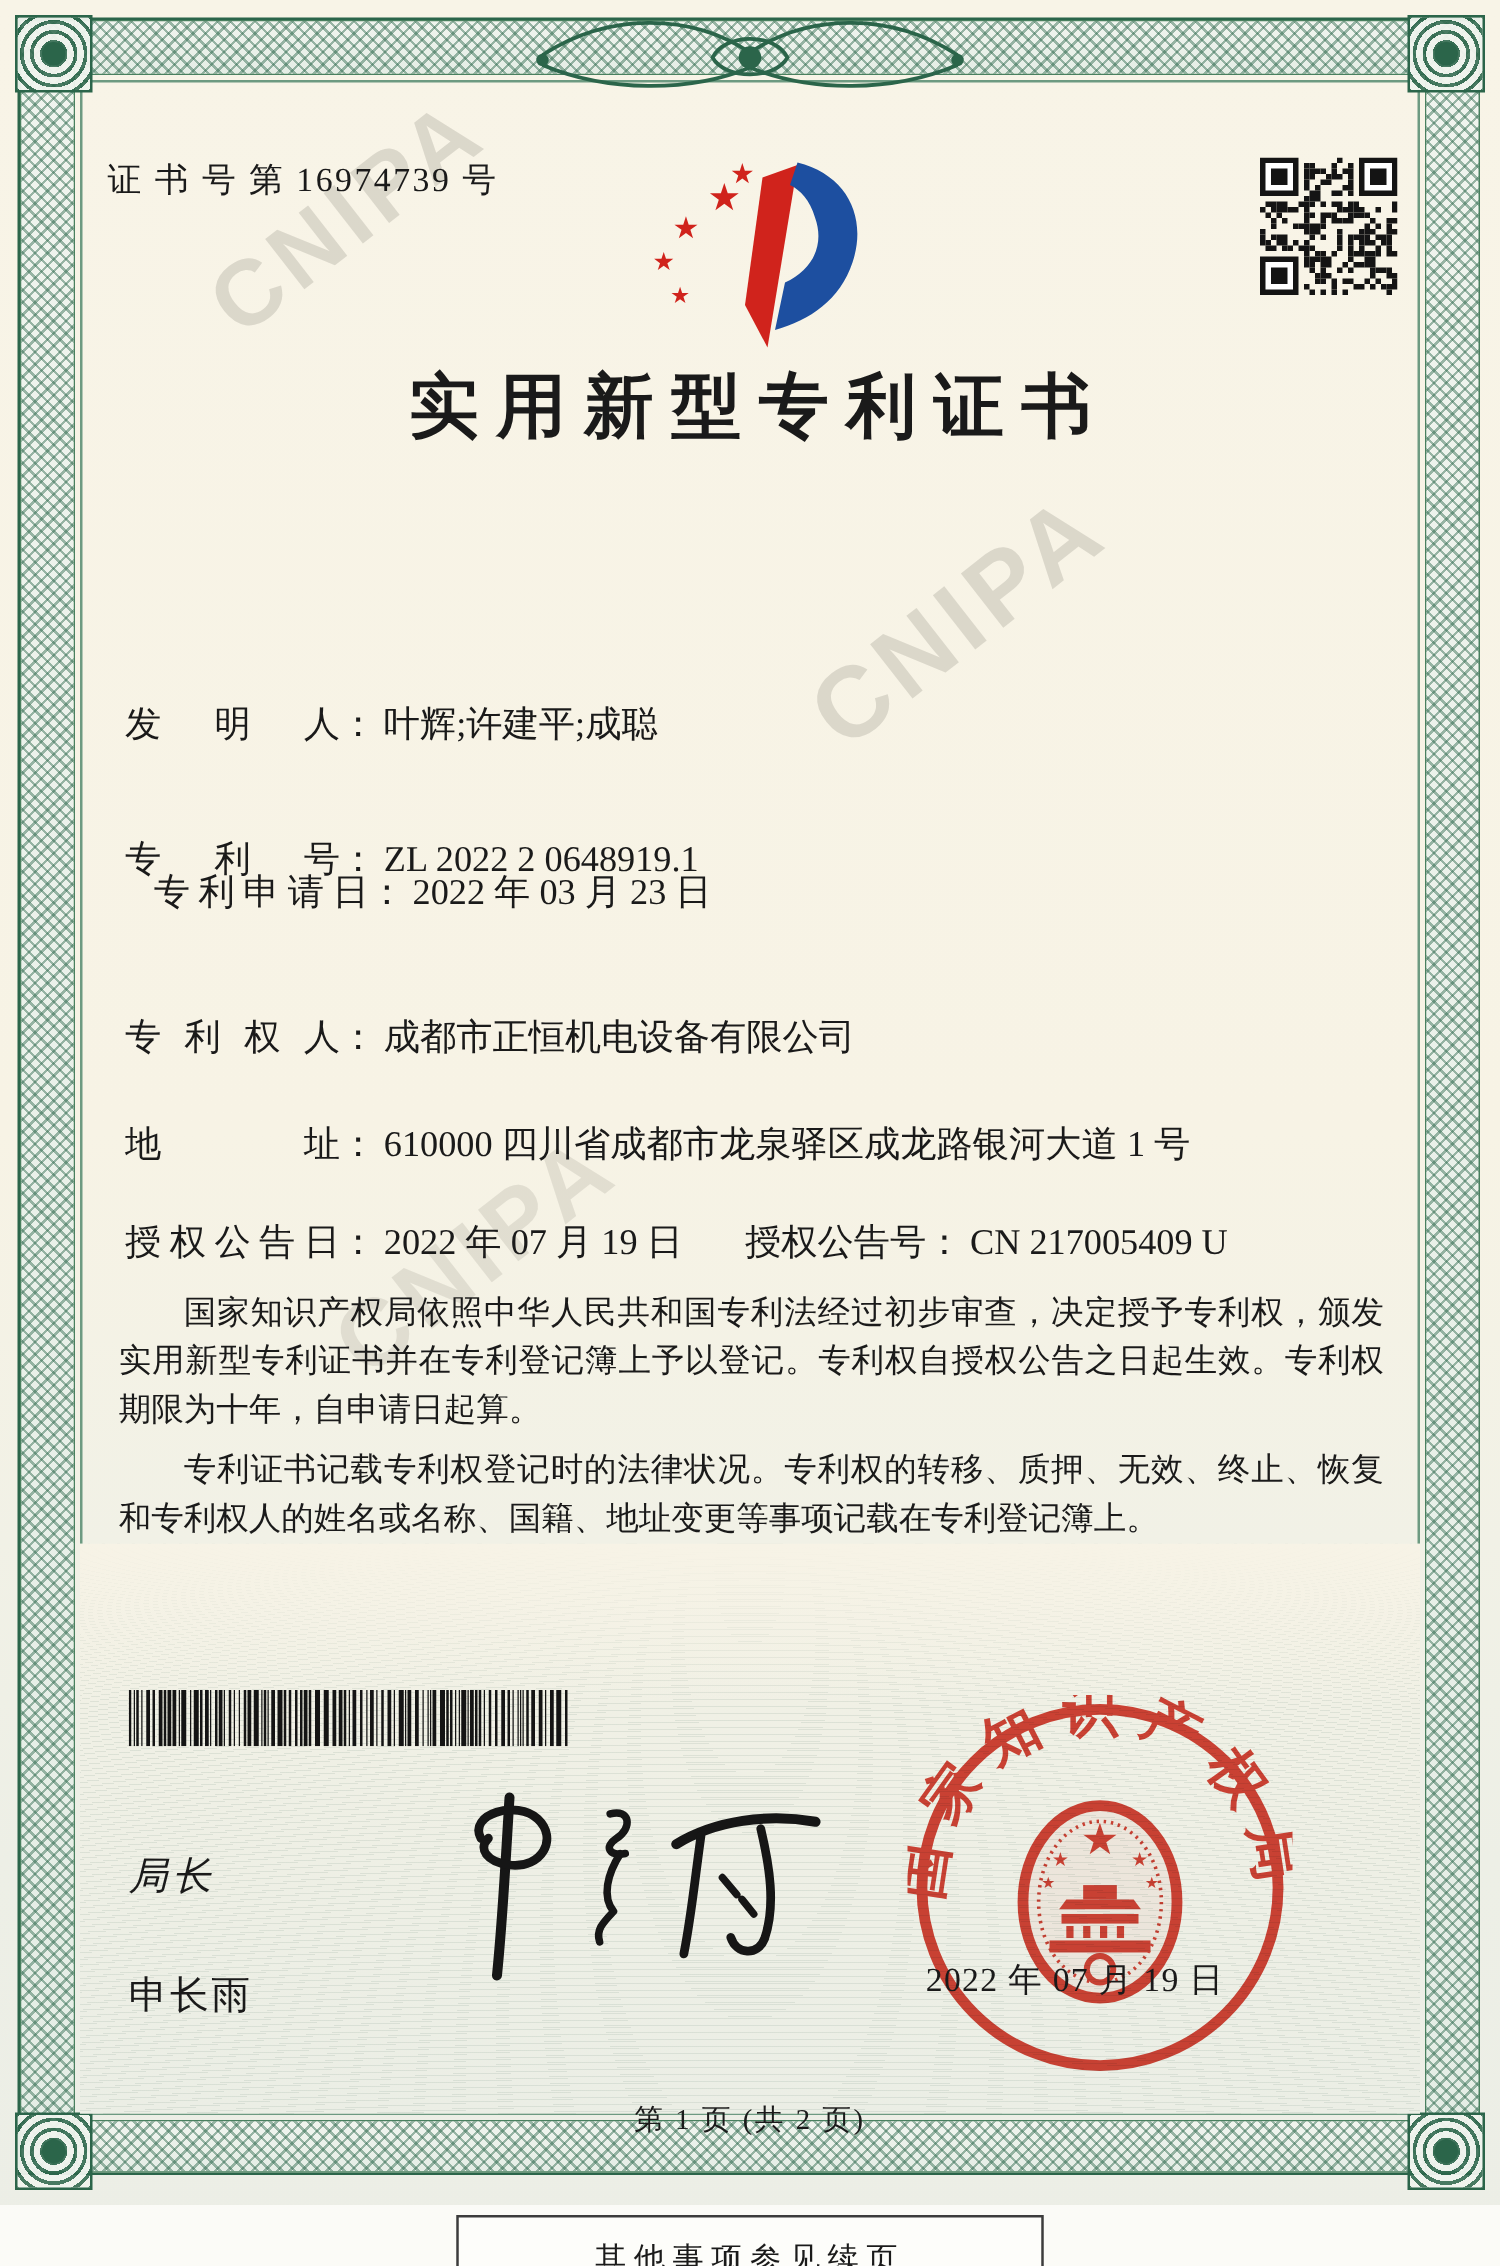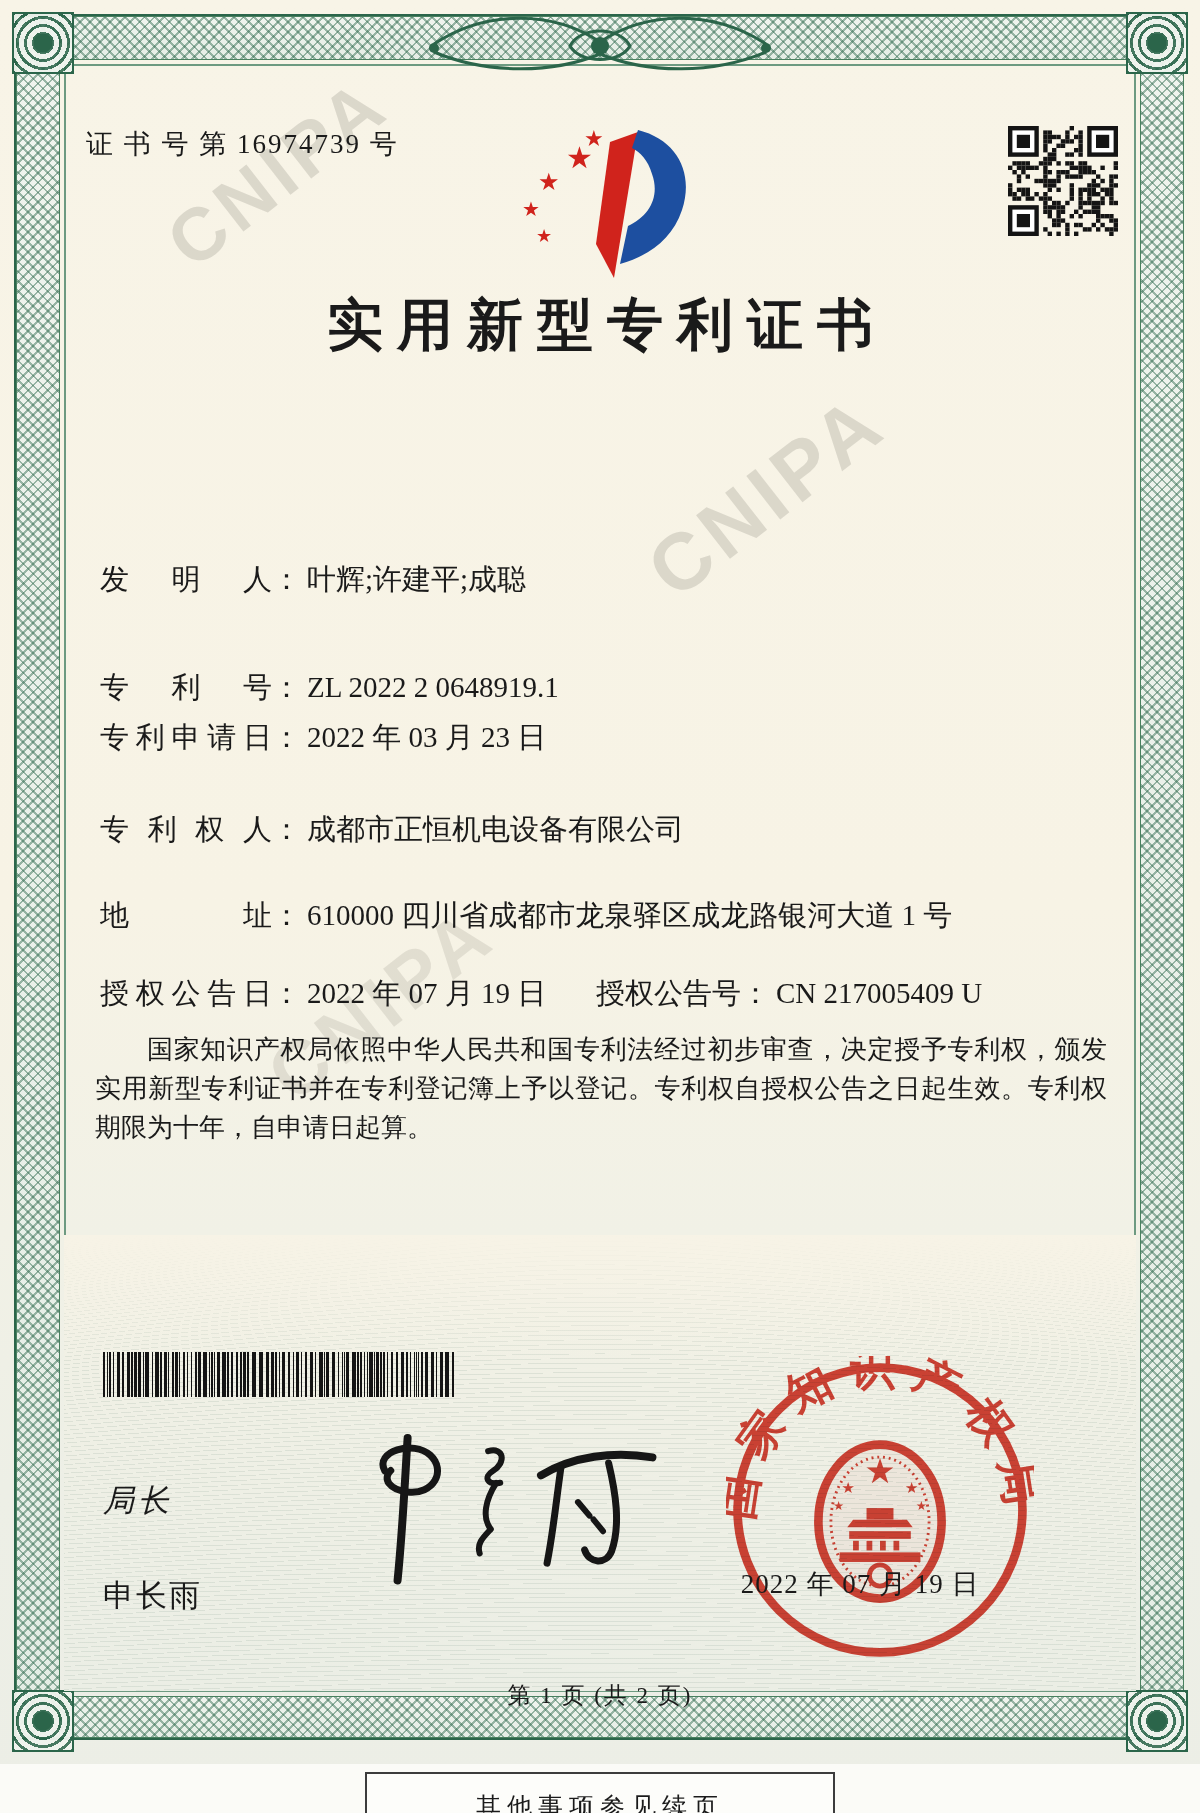--- a/index.html
+++ b/index.html
@@ -43,21 +43,21 @@
   .cert-no{position:absolute;left:86px;top:126px;font-size:27px;letter-spacing:2px;}
   .logo{position:absolute;left:492px;top:116px;}
   .qr{position:absolute;left:1008px;top:126px;}
   .title{position:absolute;left:0;top:288px;width:100%;text-align:center;
     font-size:56px;font-weight:700;letter-spacing:14px;padding-left:14px;box-sizing:border-box;}
   
   .field-row{position:absolute;left:100px;width:1010px;font-size:29px;white-space:nowrap;}
   .f-label{display:inline-block;width:172px;text-align:justify;text-align-last:justify;}
   .f-colon{display:inline-block;}
   .f-value{display:inline-block;margin-left:6px;}
-  .fr0{top:481px;} .fr1{top:560px;} .fr2{top:668px;} .fr3{top:718px;} .fr4{top:810px;} .fr5{top:896px;}
+  .fr0{top:481px;} .fr1{top:560px;} .fr2{top:668px;} .fr3{top:694px;margin-left:23px;} .fr4{top:810px;} .fr5{top:896px;}
   .fr-grant{top:974px;font-family:Liberation Serif, serif;}
   .grant-right{position:absolute;left:496px;top:0;}
   
   .body-text{position:absolute;left:95px;top:1030px;width:1012px;font-size:26px;line-height:39px;text-align:justify;}
   .body-text p{margin:0 0 9px 0;text-indent:2em;}
   
   .barcode{position:absolute;left:103px;top:1352px;}
   .director-title{position:absolute;left:103px;top:1480px;font-size:31px;font-family:"Liberation Sans","DejaVu Sans",sans-serif;font-weight:500;letter-spacing:4px;font-style:italic;}
   .director-name{position:absolute;left:103px;top:1575px;font-size:31px;font-family:Liberation Serif, serif;font-weight:500;letter-spacing:2px;}
   .signature{position:absolute;left:348px;top:1422px;transform:rotate(-2deg);}
@@ -351,20 +351,21 @@
   </div>
   <div class="field-row fr-grant">
     <span class="f-label">授权公告日</span><span class="f-colon">：</span><span class="f-value">2022 年 07 月 19 日</span>
     <span class="grant-right">
       <span>授权公告号</span><span>：</span><span class="f-value">CN 217005409 U</span>
     </span>
   </div>
 
   <div class="body-text">
     <p>国家知识产权局依照中华人民共和国专利法经过初步审查，决定授予专利权，颁发实用新型专利证书并在专利登记簿上予以登记。专利权自授权公告之日起生效。专利权期限为十年，自申请日起算。</p>
+    <p>专利证书记载专利权登记时的法律状况。专利权的转移、质押、无效、终止、恢复和专利权人的姓名或名称、国籍、地址变更等事项记载在专利登记簿上。</p>
   </div>
 
   <svg class="barcode" width="356" height="45" viewBox="0 0 356 45">
       <rect x="0" y="0" width="2" height="45" fill="#141414"></rect>
       <rect x="4" y="0" width="1" height="45" fill="#141414"></rect>
       <rect x="6" y="0" width="2" height="45" fill="#141414"></rect>
       <rect x="10" y="0" width="1" height="45" fill="#141414"></rect>
       <rect x="14" y="0" width="3" height="45" fill="#141414"></rect>
       <rect x="19" y="0" width="2" height="45" fill="#141414"></rect>
       <rect x="24" y="0" width="3" height="45" fill="#141414"></rect>

